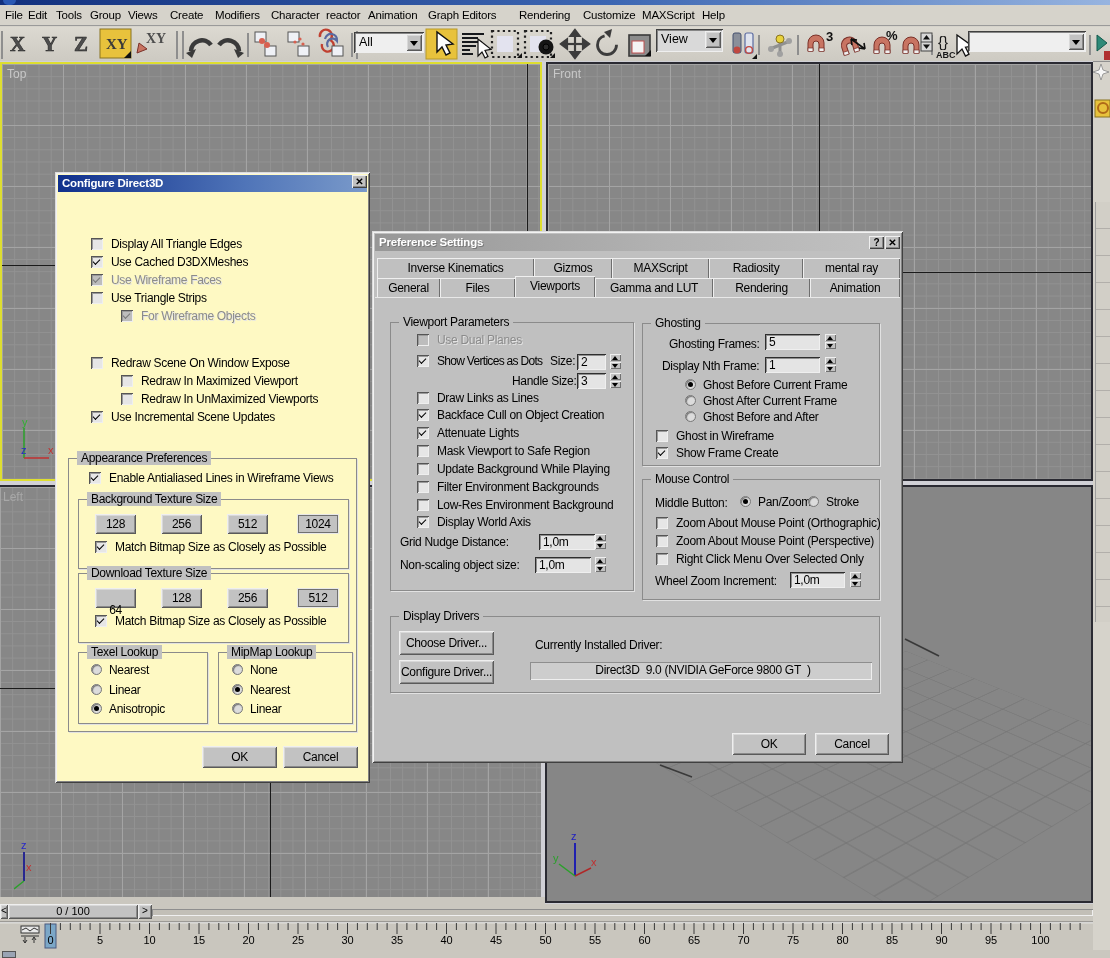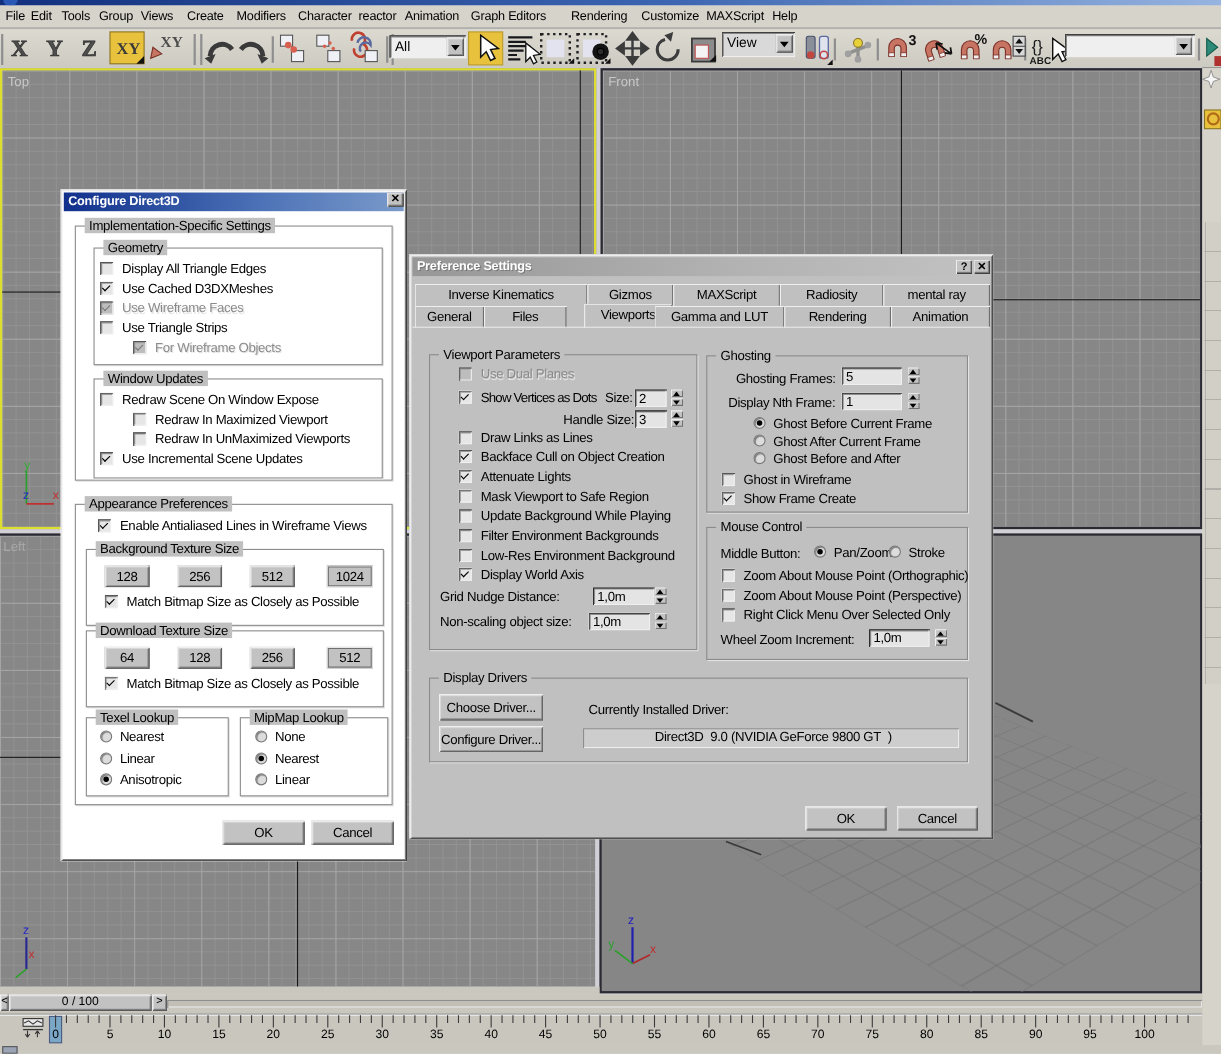--- a/index.html
+++ b/index.html
@@ -481,21 +481,21 @@
   <div class="tbtn" style="right:3px;top:5px;">✕</div>
 
   <div class="tab" style="left:5px;top:27px;width:157px;">Inverse Kinematics</div>
   <div class="tab" style="left:162px;top:27px;width:78px;">Gizmos</div>
   <div class="tab" style="left:240px;top:27px;width:97px;">MAXScript</div>
   <div class="tab" style="left:337px;top:27px;width:94px;">Radiosity</div>
   <div class="tab" style="left:431px;top:27px;width:97px;">mental ray</div>
 
   <div class="tab" style="left:5px;top:47px;width:63px;">General</div>
   <div class="tab" style="left:68px;top:47px;width:75px;">Files</div>
-  <div class="tab" style="left:143px;top:45px;width:80px;height:22px;box-shadow:inset 1px 1px 0 #efefef, inset -1px 0 0 #6e6e6e, 0 2px 0 #c0c0c0;margin-left:16px;">Viewports</div>
+  <div class="tab" style="left:143px;top:45px;width:80px;height:22px;box-shadow:inset 1px 1px 0 #efefef, inset -1px 0 0 #6e6e6e, 0 2px 0 #c0c0c0;">Viewports</div>
   <div class="tab" style="left:223px;top:47px;width:118px;">Gamma and LUT</div>
   <div class="tab" style="left:341px;top:47px;width:97px;">Rendering</div>
   <div class="tab" style="left:438px;top:47px;width:90px;">Animation</div>
   <div class="abs" style="left:3px;top:66px;right:3px;height:1px;background:#e8e8e8;"></div>
 
   <div class="gb abs" style="left:18px;top:91px;width:244px;height:269px;">
     <span class="gbl">Viewport Parameters</span>
   </div>
   <span class="lab" style="left:178px;top:123px;">Size:</span>
   <div class="fld" style="left:205px;top:123px;width:29px;height:16px;">2</div>
@@ -609,46 +609,37 @@
     <div class="rad" style="left:313px;top:180px;"></div>
     <span class="lab" style="left:331px;top:179px;">Ghost Before and After</span>
     <div class="rad" style="left:368px;top:265px;">
       <div class="dot"></div>
     </div>
     <span class="lab" style="left:386px;top:264px;">Pan/Zoom</span>
     <div class="rad" style="left:436px;top:265px;"></div>
     <span class="lab" style="left:454px;top:264px;">Stroke</span>
   </div>
 
-<div id="cfgdlg" class="abs raised dlg" style="left:55px;top:172px;width:315px;height:611px;background:#ffffff;">
+<div id="cfgdlg" class="abs raised dlg" style="left:55px;top:172px;width:315px;height:611px;background:#fef9c3;">
   <div class="ttl" style="background:linear-gradient(90deg,#10308c,#4f74b8 60%,#7a9aca);">Configure Direct3D</div>
   <div class="tbtn" style="right:3px;top:3px;">✕</div>
 
-  <div class="gb abs" style="left:13px;top:33px;width:289px;height:232px;">
-    <span class="gbl">Implementation-Specific Settings</span>
-    <div class="gb abs" style="left:16px;top:19px;width:263px;height:107px;">
-      <span class="gbl">Geometry</span>
-    </div>
-    <div class="gb abs" style="left:16px;top:138px;width:263px;height:91px;">
-      <span class="gbl">Window Updates</span>
-    </div>
-  </div>
 
   <div class="gb abs" style="left:13px;top:286px;width:289px;height:274px;">
     <span class="gbl">Appearance Preferences</span>
     <div class="gb abs" style="left:9px;top:40px;width:271px;height:70px;">
       <span class="gbl">Background Texture Size</span>
       <div class="btn abs" style="left:16px;top:14px;width:41px;height:20px;padding-top:3px;">128</div>
       <div class="btn abs" style="left:82px;top:14px;width:41px;height:20px;padding-top:3px;">256</div>
       <div class="btn abs" style="left:148px;top:14px;width:41px;height:20px;padding-top:3px;">512</div>
       <div class="btn abs" style="left:218px;top:14px;width:42px;height:20px;padding-top:3px;box-shadow:inset 0 0 0 1px #e8e8e8, inset 0 0 0 2px #707070;">1024</div>
     </div>
     <div class="gb abs" style="left:9px;top:114px;width:271px;height:70px;">
       <span class="gbl">Download Texture Size</span>
-      <div class="btn abs" style="left:16px;top:14px;width:41px;height:20px;padding-top:3px;">64</div>
+      <div class="btn abs" style="left:16px;top:14px;width:41px;height:20px;padding-top:15px;">64</div>
       <div class="btn abs" style="left:82px;top:14px;width:41px;height:20px;padding-top:3px;">128</div>
       <div class="btn abs" style="left:148px;top:14px;width:41px;height:20px;padding-top:3px;">256</div>
       <div class="btn abs" style="left:218px;top:14px;width:42px;height:20px;padding-top:3px;box-shadow:inset 0 0 0 1px #e8e8e8, inset 0 0 0 2px #707070;">512</div>
     </div>
     <div class="gb abs" style="left:9px;top:193px;width:130px;height:72px;">
       <span class="gbl">Texel Lookup</span>
     </div>
     <div class="gb abs" style="left:149px;top:193px;width:135px;height:72px;">
       <span class="gbl">MipMap Lookup</span>
     </div>

